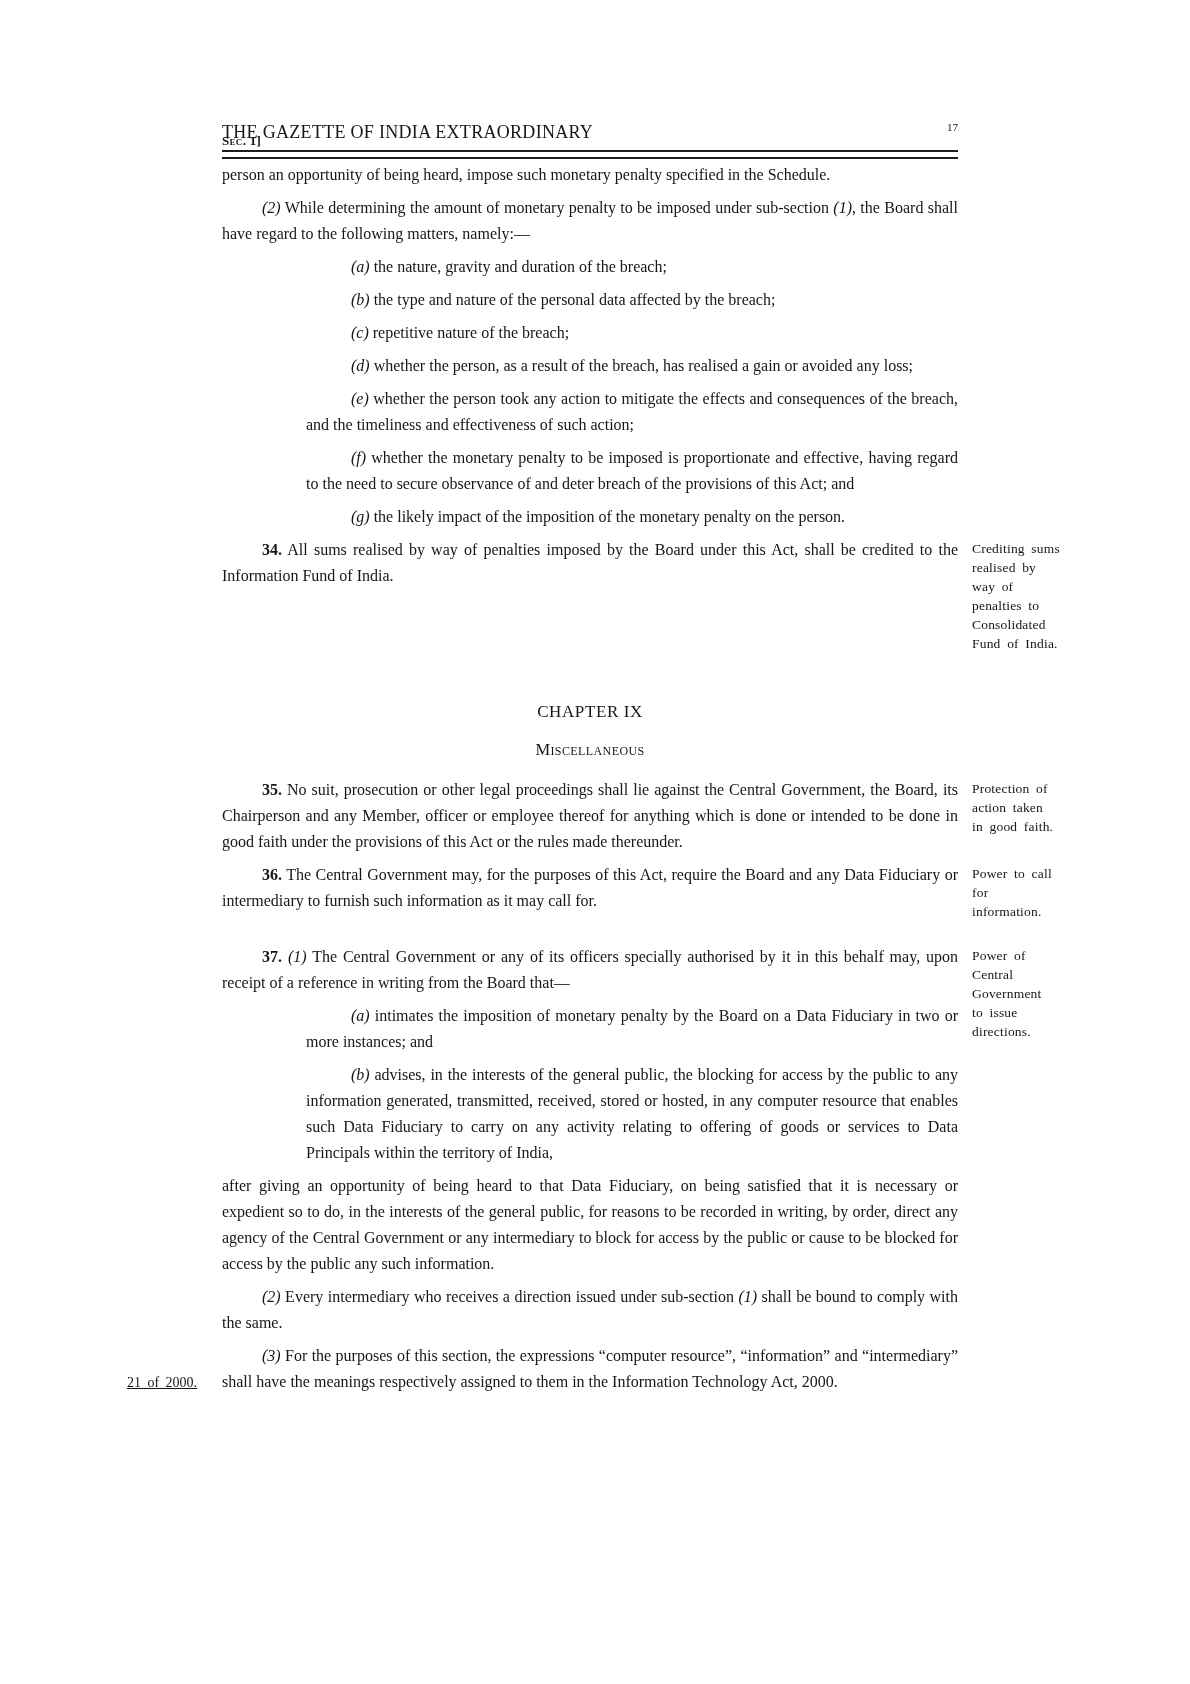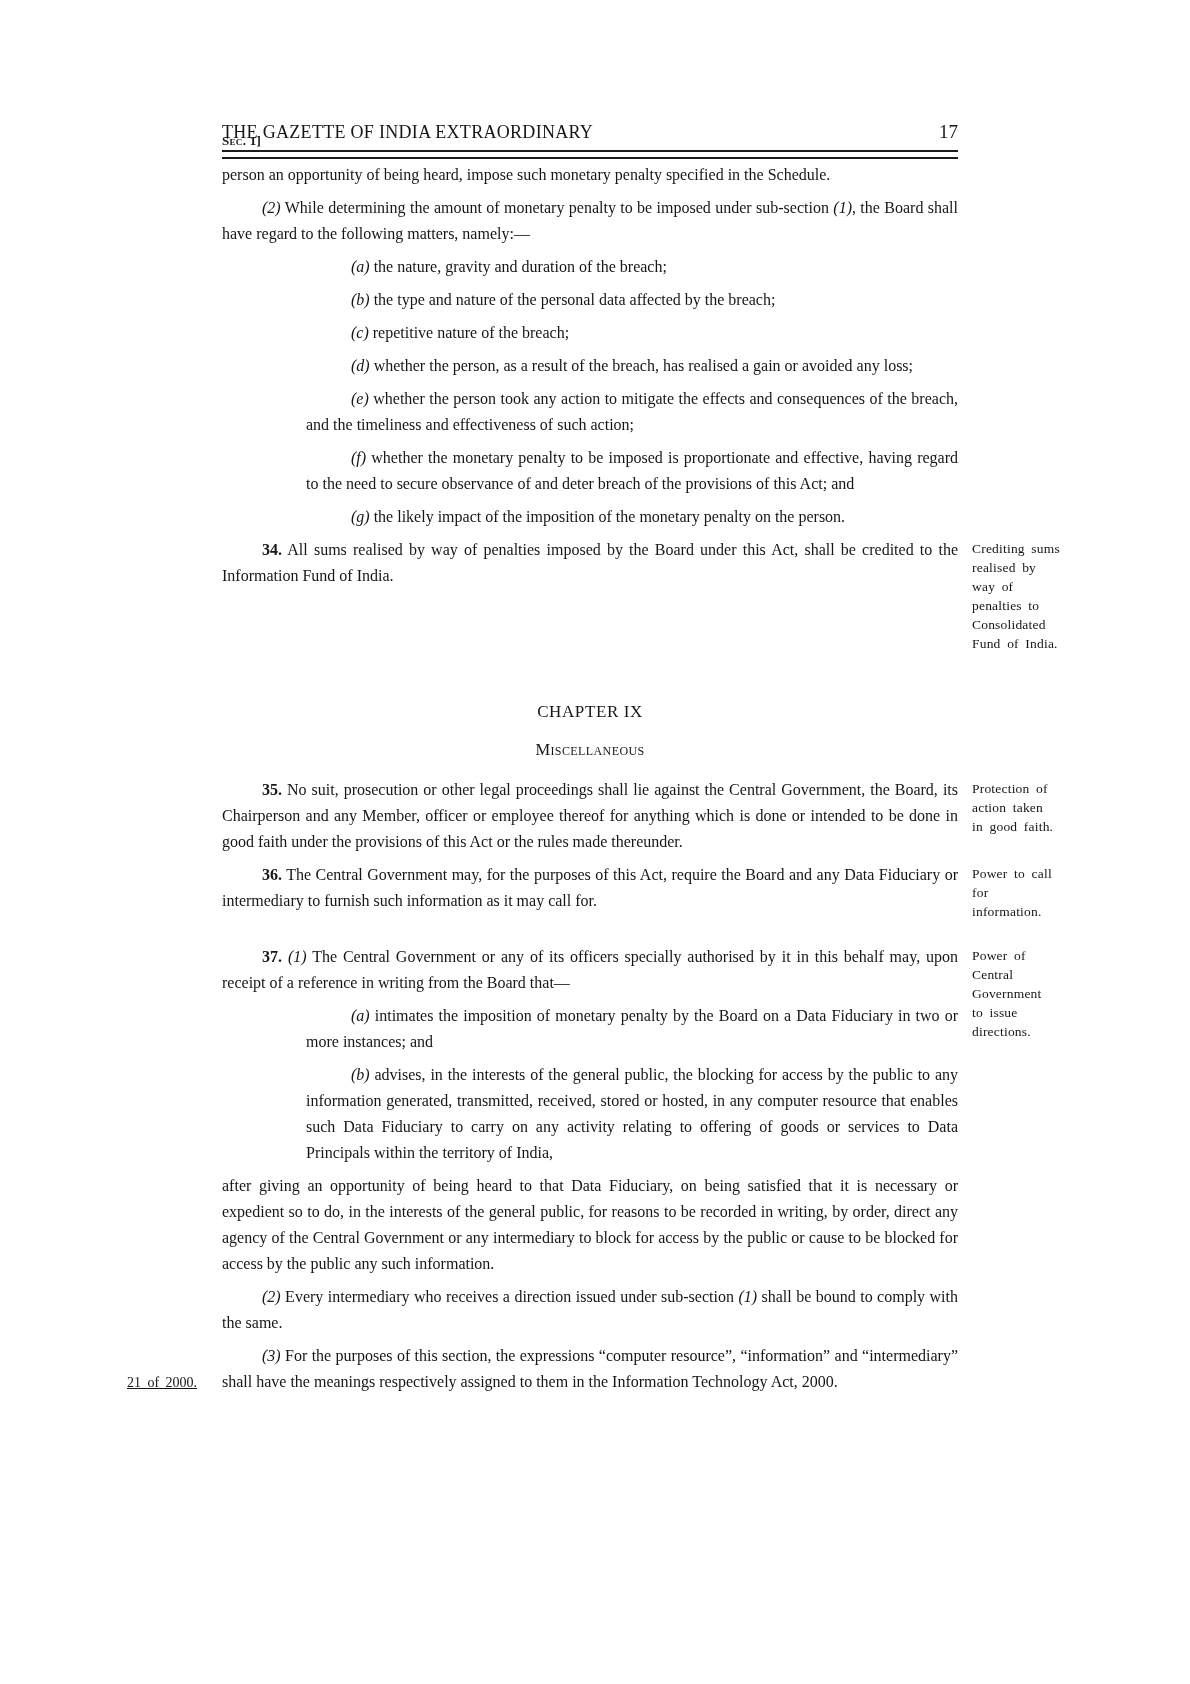--- a/index.html
+++ b/index.html
@@ -15,21 +15,21 @@
   .header { position: absolute; left: 222px; top: 120px; width: 736px; }
   .header-row { position: relative; height: 25px; }
   .sec-marker {
     position: absolute; left: 0; top: 13px;
     font-size: 13px; font-variant: small-caps; letter-spacing: 0.3px; font-weight: bold;
   }
   .head-title {
     text-align: left; font-size: 18px; letter-spacing: 0.3px;
     line-height: 24px;
   }
-  .page-num { position: absolute; right: 0; top: 1px; font-size: 19px; }
+  .page-num { position: absolute; right: 0; top: 1px; font-size: 11px; }
   .rule {
     margin-top: 5px; height: 5px;
     border-top: 2px solid #1c1c1c; border-bottom: 2px solid #1c1c1c;
   }
   .body-col {
     position: absolute; left: 222px; top: 162px; width: 736px;
     font-size: 16px; line-height: 26px; text-align: justify;
   }
   .block { position: relative; margin: 0 0 7px 0; }
   .block p.text { margin: 0; }

